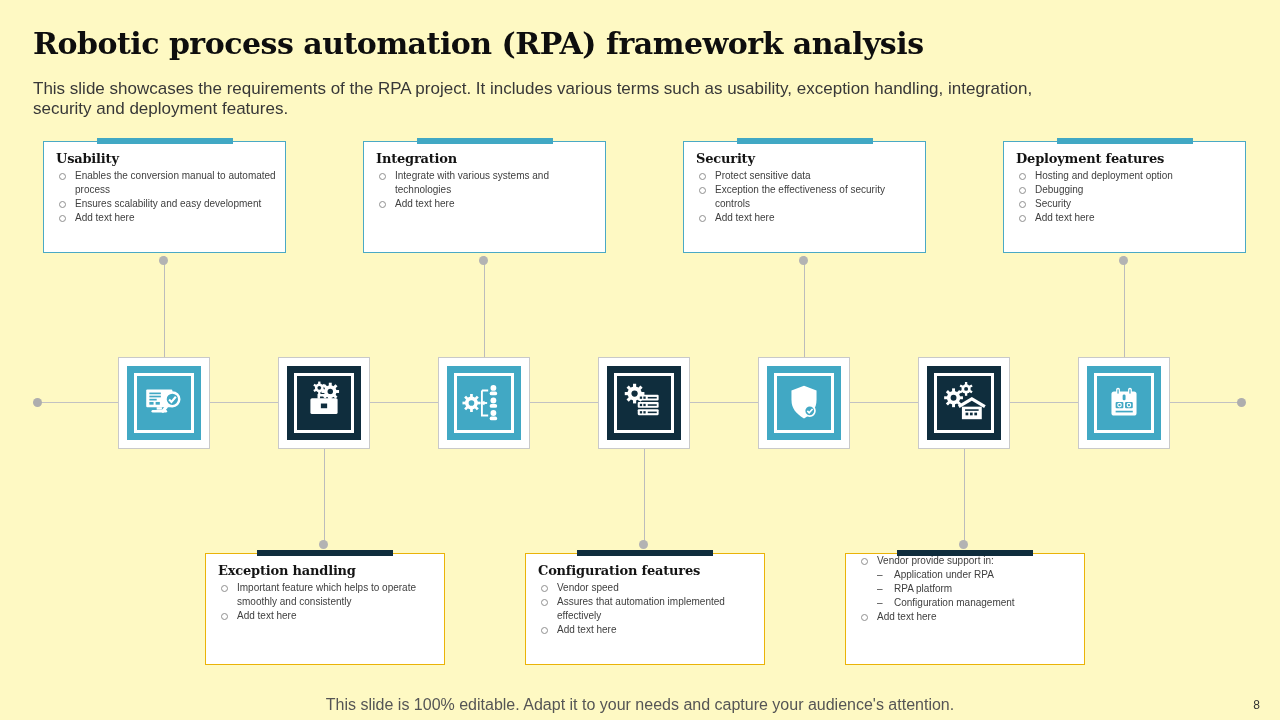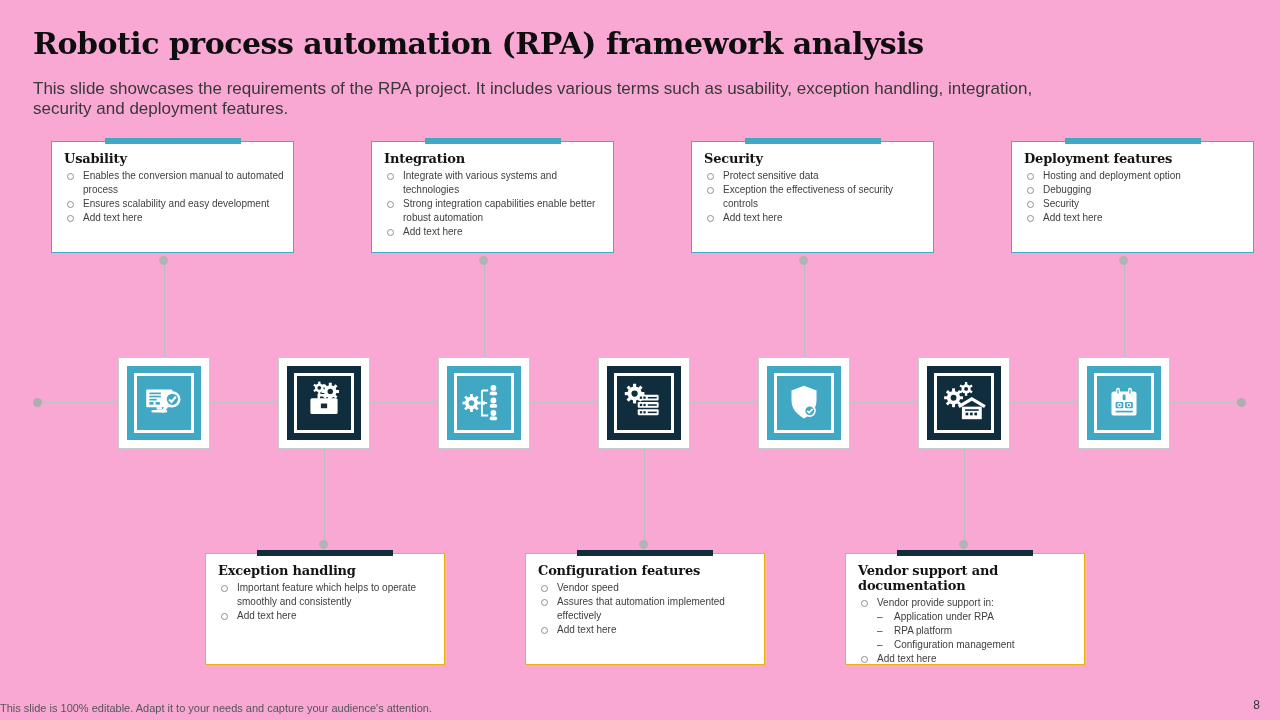--- a/index.html
+++ b/index.html
@@ -1,28 +1,28 @@
 <!DOCTYPE html>
 <html><head>
 <meta charset="utf-8">
 <style>
   * { box-sizing: border-box; margin: 0; padding: 0; }
   html,body { width:1280px; height:720px; background:#fff; overflow:hidden; }
-  #slide { position:relative; width:1280px; height:720px; background:#f9a8d4;
+  #slide { position:relative; width:1280px; height:720px; background:#fef9c3;
            font-family:"Liberation Sans", sans-serif; }
 
   .title { position:absolute; left:33px; top:26px; width:1000px;
            font-family:"DejaVu Serif", serif; font-weight:700; font-size:30px;
            color:#0e0e0e; letter-spacing:-0.5px; }
   .subtitle { position:absolute; left:33px; top:79px; width:1000px;
               font-size:17px; color:#383838; }
 
   
   .card { position:absolute; width:243px; height:112px; background:#fff; }
-  .card.teal { border:1px solid #4aa9c5; top:141px;margin-left:8px; }
+  .card.teal { border:1px solid #4aa9c5; top:141px; }
   .card.navy { border:1px solid #eab308; top:553px; width:240px; }
   .accent { position:absolute; top:-4px; left:50%; transform:translateX(-50%);
             width:136px; height:6px; }
   .card.teal .accent { background:#41a8c4; }
   .card.navy .accent { background:#0f2d3d; }
   .card h3 { margin:9px 12px 3px 12px; font-family:"DejaVu Serif", serif;
              font-weight:700; font-size:13px; letter-spacing:-0.2px; color:#141414; }
   .card ul { list-style:none; margin:0 6px 0 14px; }
   .card li { position:relative; padding-left:17px; font-size:10px; line-height:14px;
              color:#404040; }
@@ -45,22 +45,22 @@
                background:#fff; border:1px solid #c9c9c9;
                display:flex; align-items:center; justify-content:center; }
   .tile { position:relative; width:74px; height:74px;
           display:flex; align-items:center; justify-content:center; }
   .tile.teal { background:#41a8c4; }
   .tile.navy { background:#0f2d3d; }
   .tile .frame { position:absolute; top:7px; left:7px; right:7px; bottom:7px;
                  border:3.5px solid #fff; }
   .tile svg { position:relative; width:46px; height:46px; }
 
-  .footer { position:absolute; left:0; bottom:6px; width:1280px; text-align:left;
-            font-size:11px; color:#555; }
+  .footer { position:absolute; left:0; bottom:6px; width:1280px; text-align:center;
+            font-size:16px; color:#555; }
   .pagenum { position:absolute; right:20px; bottom:8px; font-size:12px; color:#333; }
 </style>
 </head>
 <body>
 
 <div id="slide">
 
   <div class="title">Robotic process automation (RPA) framework analysis</div>
   <div class="subtitle">This slide showcases the requirements of the RPA project. It includes various terms such as usability, exception handling, integration, security and deployment features.</div>
 
@@ -92,21 +92,20 @@
       <li class="circ"><span>Ensures scalability and easy development</span></li>
       <li class="circ"><span>Add text here</span></li>
     </ul>
   </div>
 
   <div class="card teal" style="left:363px">
     <div class="accent"></div>
     <h3>Integration</h3>
     <ul>
       <li class="circ"><span>Integrate with various systems and technologies</span></li>
-      <li class="circ"><span>Strong integration capabilities enable better robust automation</span></li>
       <li class="circ"><span>Add text here</span></li>
     </ul>
   </div>
 
   <div class="card teal" style="left:683px">
     <div class="accent"></div>
     <h3>Security</h3>
     <ul>
       <li class="circ"><span>Protect sensitive data</span></li>
       <li class="circ"><span>Exception the effectiveness of security controls</span></li>
@@ -340,21 +339,20 @@
     <h3>Configuration features</h3>
     <ul>
       <li class="circ"><span>Vendor speed</span></li>
       <li class="circ"><span>Assures that automation implemented effectively</span></li>
       <li class="circ"><span>Add text here</span></li>
     </ul>
   </div>
 
   <div class="card navy" style="left:845px">
     <div class="accent"></div>
-    <h3>Vendor support and documentation</h3>
     <ul>
       <li class="circ"><span>Vendor provide support in:</span></li>
       <li class="dash"><span>Application under RPA</span></li>
       <li class="dash"><span>RPA platform</span></li>
       <li class="dash"><span>Configuration management</span></li>
       <li class="circ"><span>Add text here</span></li>
     </ul>
   </div>
 
   <div class="footer">This slide is 100% editable. Adapt it to your needs and capture your audience's attention.</div>

